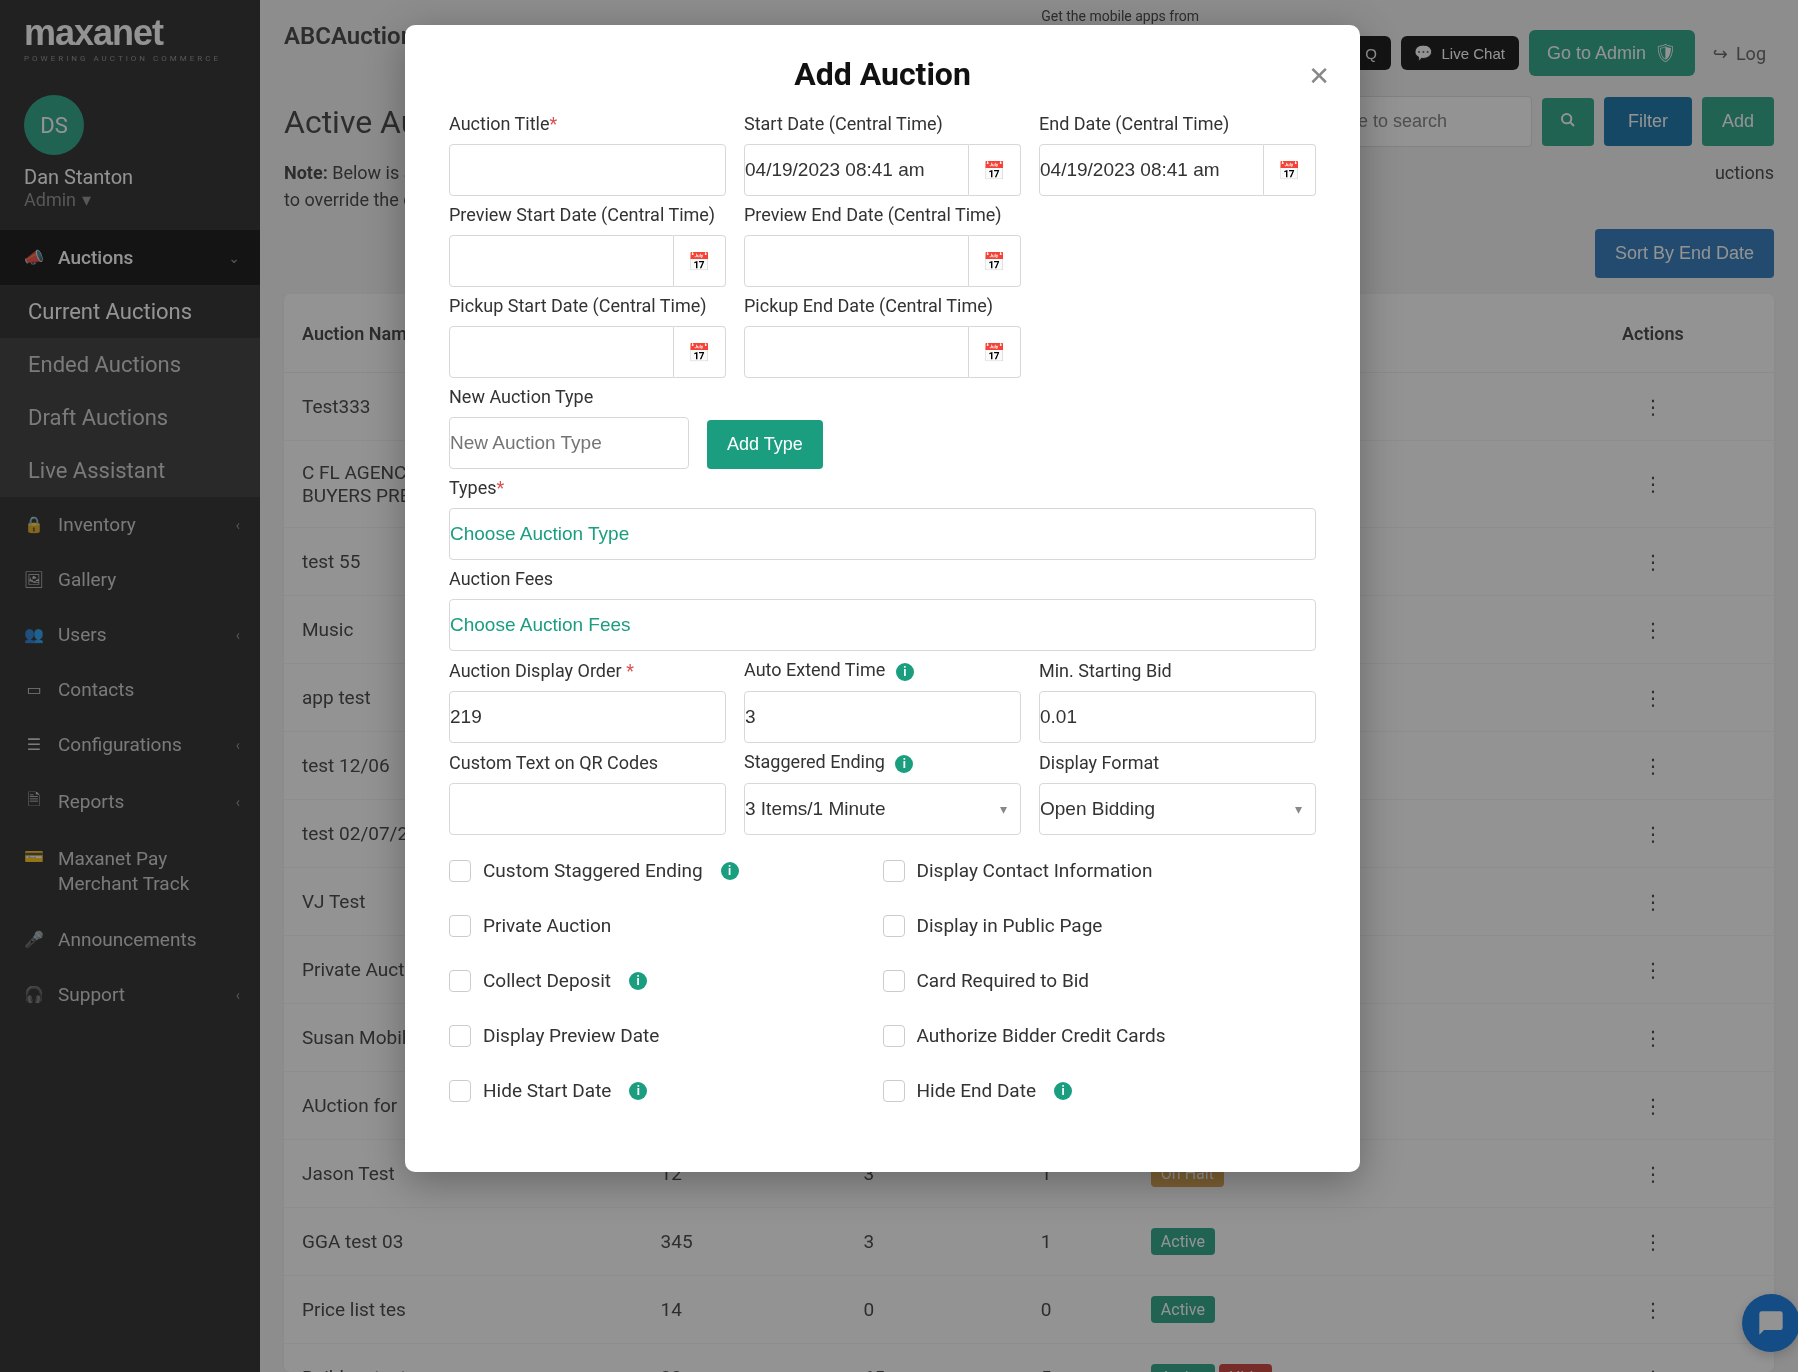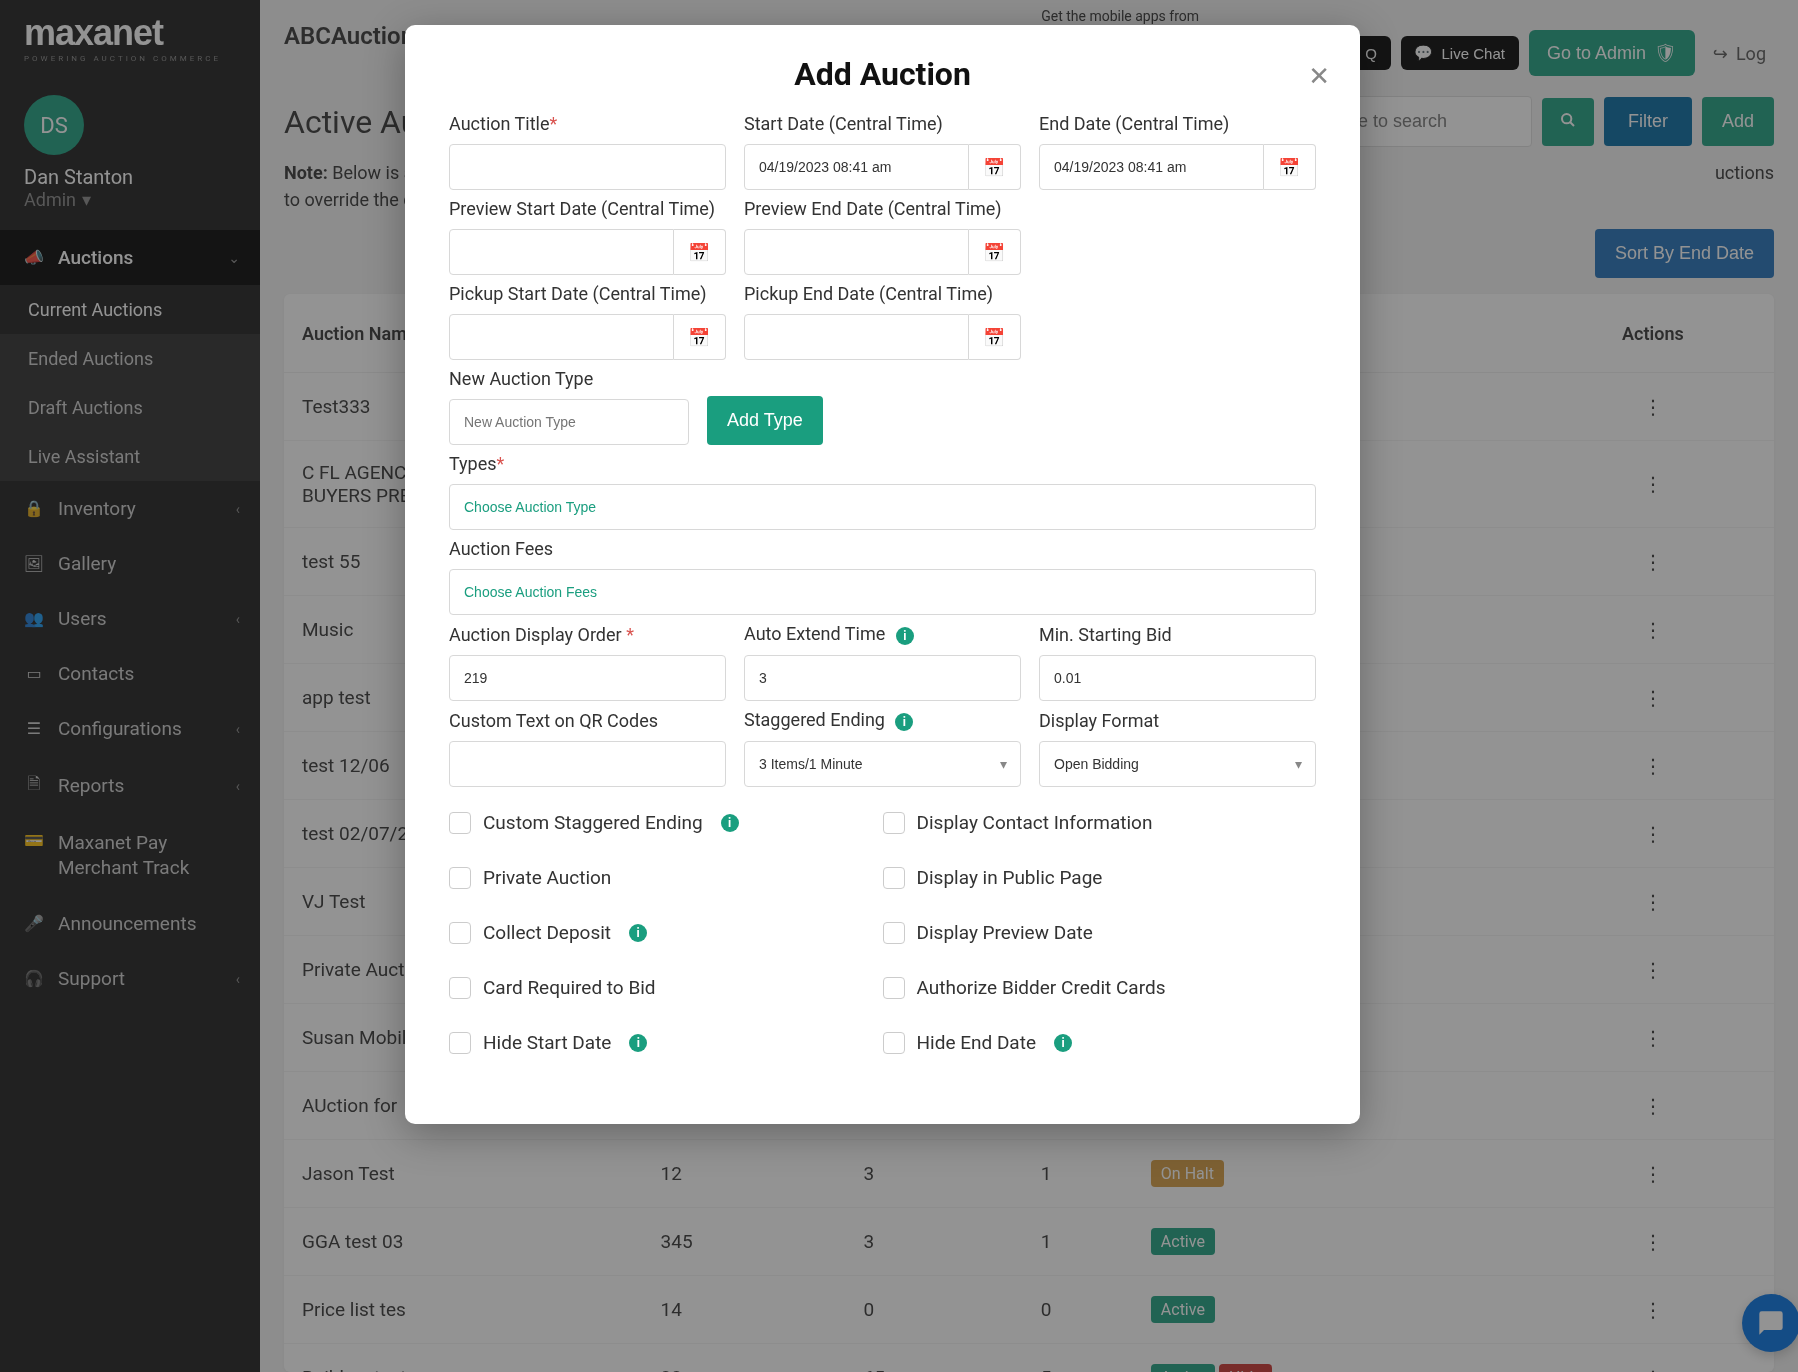--- a/index.html
+++ b/index.html
@@ -15,21 +15,21 @@
 .brand-sub { font-size: 8px; letter-spacing: 3px; color: #888; text-transform: uppercase; }
 .profile { padding: 16px 24px 20px; }
 .avatar { width: 60px; height: 60px; border-radius: 50%; background: #1a9e7f; color: #fff; display: flex; align-items: center; justify-content: center; font-size: 22px; font-weight: 400; margin-bottom: 10px; }
 .user-name { color: #fff; font-size: 20px; font-weight: 400; }
 .user-role { color: #888; font-size: 18px; display: flex; align-items: center; gap: 6px; }
 .nav { flex: 1; }
 .nav-item { display: flex; align-items: center; padding: 16px 24px; color: #ccc; font-size: 19px; gap: 14px; cursor: pointer; position: relative; }
 .nav-item.active { background: #000; color: #fff; font-weight: 500; }
 .nav-item .chev { position: absolute; right: 20px; font-size: 14px; color: #888; }
 .nav-sub { background: #2a2a2a; }
-.nav-sub .nav-item { padding: 14px 28px; font-size: 18px; background: #2a2a2a; color: #ccc; }
+.nav-sub .nav-item { padding: 14px 28px; font-size: 22px; background: #2a2a2a; color: #ccc; }
 .nav-sub .nav-item.current { background: #1a1a1a; color: #fff; }
 .nav-icon { width: 20px; display: inline-flex; justify-content: center; font-size: 16px; }
 
 
 .main { flex: 1; background: #f2f2f2; display: flex; flex-direction: column; position: relative; }
 .topbar { padding: 8px 24px 0; display: flex; align-items: flex-start; gap: 12px; }
 .company { font-size: 24px; font-weight: 600; color: #333; padding-top: 14px; }
 .topbar-right { margin-left: auto; margin-top:0; }
 .promo { font-size: 14px; color: #333; margin-bottom: 6px; }
 .btn-row { display: flex; gap: 10px; align-items: center; }
@@ -66,21 +66,21 @@
 .overlay { position: absolute; inset: 0; background: rgba(40,40,40,0.5); z-index: 100; }
 .modal { position: absolute; left: 405px; top: 25px; width: 955px; background: #fff; border-radius: 10px; z-index: 200; padding: 0 0 40px; box-shadow: 0 10px 40px rgba(0,0,0,0.3); }
 .modal-head { padding: 30px 40px 20px; position: relative; }
 .modal-title { text-align: center; font-size: 32px; font-weight: 700; color: #111; }
 .modal-close { position: absolute; right: 30px; top: 36px; font-size: 26px; color: #888; background: none; border: none; cursor: pointer; }
 .modal-body { padding: 0 44px; }
 .form-row { display: flex; gap: 18px; margin-bottom: 8px; align-items: flex-end; flex-wrap: wrap; }
 .form-group { flex: 1; min-width: 0; }
 .form-label { display: block; font-size: 18px; color: #333; margin-bottom: 10px; }
 .req { color: #d9534f; }
-.form-input { width: 100%; background: #fff; border: 1px solid #d8d8d8; border-radius: 4px; padding: 14px 14px; font-size: 14px; color: #333; }
+.form-input { width: 100%; background: #fff; border: 1px solid #d8d8d8; border-radius: 4px; padding: 14px 0; font-size: 19px; color: #333; }
 .date-group { display: flex; }
 .date-input { flex: 1; border-radius: 4px 0 0 4px; }
 .date-icon { width: 52px; background: #fff; border: 1px solid #d8d8d8; border-left: none; border-radius: 0 4px 4px 0; display: flex; align-items: center; justify-content: center; font-size: 18px; }
 .addtype-btn { background: #1a9e7f; color: #fff; border: none; border-radius: 4px; padding: 14px 20px; font-size: 18px; cursor: pointer; }
 .select-wrap { position: relative; }
 .select-wrap::after { content: "▾"; position: absolute; right: 14px; top: 50%; transform: translateY(-50%); color: #888; pointer-events: none; font-size: 14px; }
 .check-row { display: flex; flex-wrap: wrap; gap: 0; margin-bottom: 14px; }
 .check-col { width: 50%; display: flex; align-items: center; gap: 12px; font-size: 19px; color: #333; padding: 16px 0; }
 .checkbox { width: 22px; height: 22px; border: 1px solid #ccc; border-radius: 4px; background: #fff; flex-shrink: 0; }
 .info-icon { width: 18px; height: 18px; border-radius: 50%; background: #1a9e7f; color: #fff; display: inline-flex; align-items: center; justify-content: center; font-size: 12px; font-weight: bold; margin-left: 6px; }
@@ -482,25 +482,25 @@
             <span class="checkbox"></span>
             <span>Display in Public Page</span>
           </div>
         <div class="check-col">
             <span class="checkbox"></span>
             <span>Collect Deposit</span> 
             <span class="info-icon">i</span>
           </div>
         <div class="check-col">
             <span class="checkbox"></span>
+            <span>Card Required to Bid</span>
+          </div>
+        <div class="check-col">
+            <span class="checkbox"></span>
             <span>Display Preview Date</span>
-          </div>
-        <div class="check-col">
-            <span class="checkbox"></span>
-            <span>Card Required to Bid</span>
           </div>
         <div class="check-col">
             <span class="checkbox"></span>
             <span>Authorize Bidder Credit Cards</span>
           </div>
         <div class="check-col">
             <span class="checkbox"></span>
             <span>Hide Start Date</span> 
             <span class="info-icon">i</span>
           </div>

